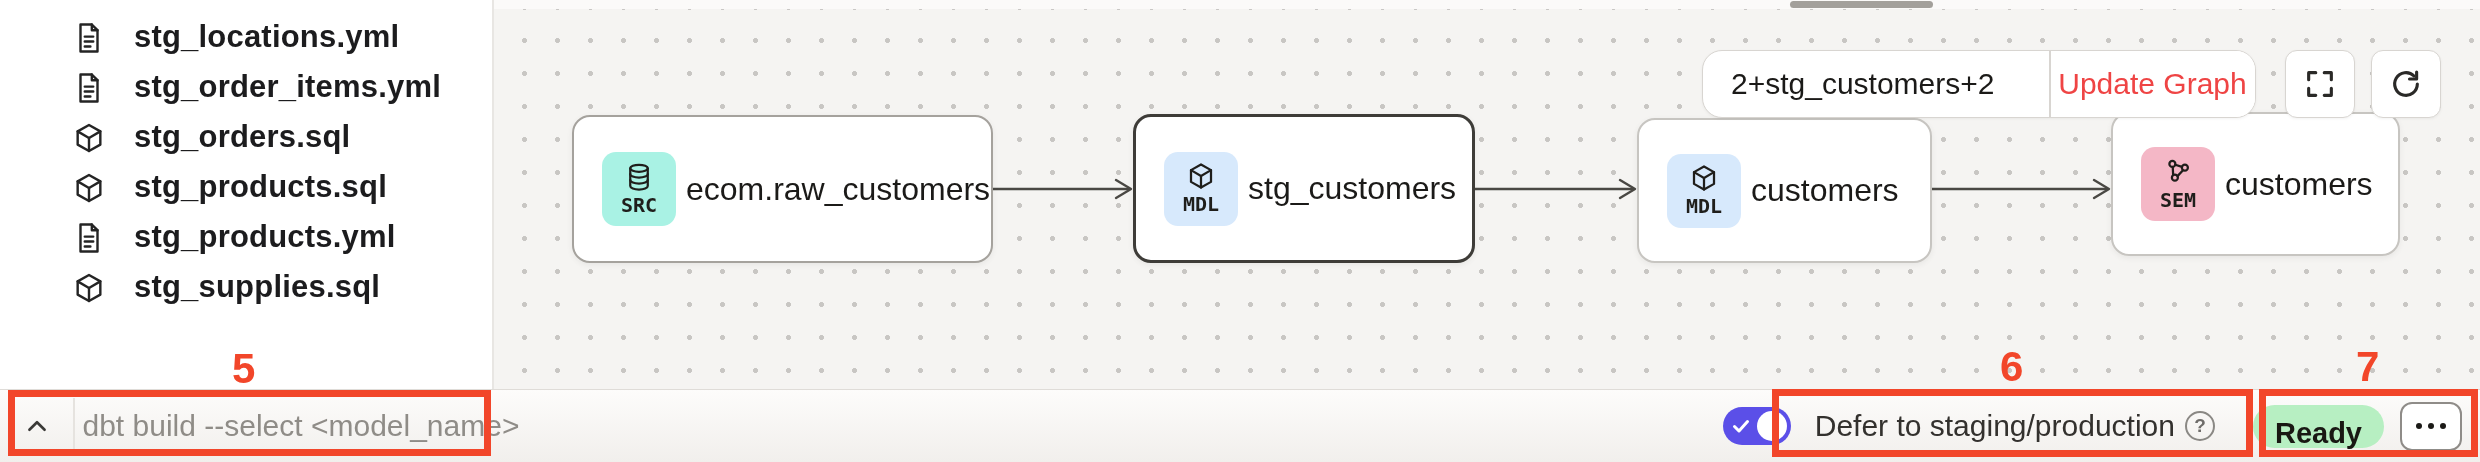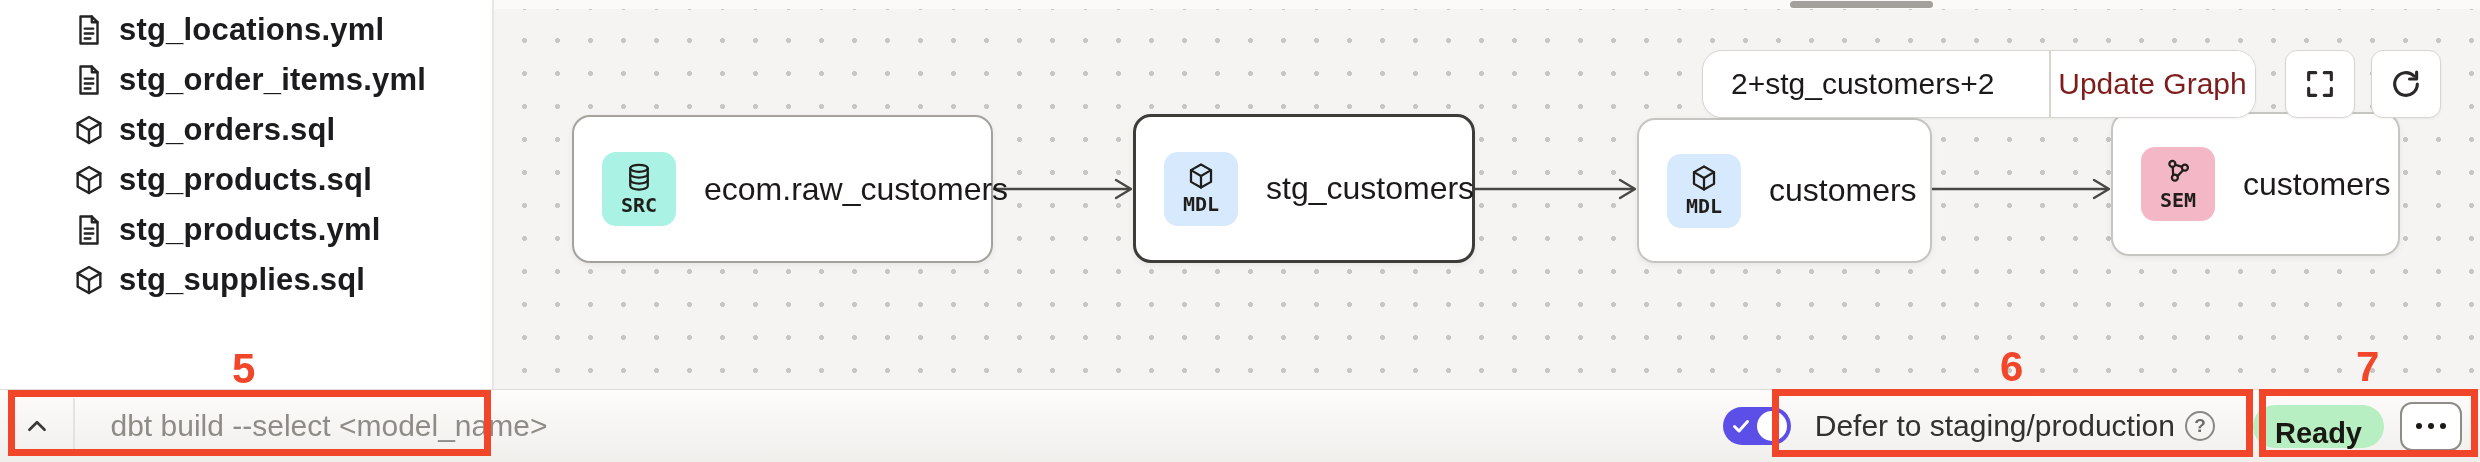--- a/index.html
+++ b/index.html
@@ -3,37 +3,37 @@
 <meta charset="utf-8">
 <style>
   * { margin:0; padding:0; box-sizing:border-box; }
   html,body { width:2480px; height:462px; }
   body { font-family:"Liberation Sans", sans-serif; background:#fff; }
   #root { position:relative; width:2480px; height:462px; overflow:hidden; background:#fff; }
 
   
   .sidebar { position:absolute; left:0; top:0; width:494px; height:389px;
              background:#ffffff; border-right:2px solid #E8E6E3; overflow:hidden; padding-top:5px; z-index:2; }
-  .file-row { display:flex; align-items:center; height:50px; padding-left:72px; gap:13px; cursor:pointer; }
+  .file-row { display:flex; align-items:flex-end; height:50px; padding-left:72px; gap:28px; cursor:pointer; }
   .file-row svg { width:34px; height:34px; flex:0 0 auto; stroke:#242424; stroke-width:1.7;
                   fill:none; stroke-linecap:round; stroke-linejoin:round; }
   .file-label { font-size:31px; font-weight:600; color:#1C1C1E; letter-spacing:0.2px; white-space:nowrap; }
 
   
   .canvas { position:absolute; left:494px; top:0; width:1986px; height:389px;
             background-color:#F5F4F2;
             background-image:radial-gradient(#C8C6C3 2.2px, transparent 2.8px);
             background-size:33px 33px; background-position:14px 24px; z-index:1; }
   .canvas-topstrip { position:absolute; left:0; top:0; width:100%; height:9px; background:#FBFAF9; }
   .hscrollbar { position:absolute; left:1296px; top:1px; width:143px; height:7px;
                 background:#A3A09B; border-radius:4px; }
 
   
   .node { position:absolute; background:#ffffff; border:2px solid #A5A29D; border-radius:18px;
-          display:flex; align-items:center; padding-left:28px; gap:28px;
+          display:flex; align-items:center; padding-left:28px; gap:10px;
           box-shadow:0 2px 6px rgba(0,0,0,0.06); cursor:pointer; }
   .node.selected { border:3.5px solid #3E3C38; }
   .node.light { border-color:#C7C5C1; }
   .badge { width:74px; height:74px; border-radius:14px; display:flex; flex-direction:column;
            align-items:center; justify-content:center; gap:1px; flex:0 0 auto; }
   .badge svg { width:30px; height:30px; stroke:#1F1E1B; stroke-width:1.8; fill:none;
                stroke-linecap:round; stroke-linejoin:round; }
   .badge-label { font-family:"DejaVu Sans Mono", monospace; font-size:20px; font-weight:bold; color:#1F1E1B; }
   .node-title { font-size:32px; font-weight:500; color:#1B1A18; white-space:nowrap; }
 
@@ -41,39 +41,39 @@
   .edge path { stroke:#4A4844; stroke-width:2.4; fill:none; stroke-linecap:round; stroke-linejoin:round; }
 
   
   .selector-group { position:absolute; left:1208px; top:50px; height:68px; display:flex; align-items:stretch;
                     background:#fff; border:1.5px solid #D8D5D1; border-radius:20px; overflow:hidden;
                     box-shadow:0 1px 3px rgba(0,0,0,0.05); z-index:6; }
   .selector-input { width:346px; border:none; outline:none; background:transparent;
                     font-family:"Liberation Sans", sans-serif; font-size:30px; color:#1B1A18; padding:0 0 0 28px; }
   .selector-divider { width:1.5px; background:#D8D5D1; }
   .update-graph-btn { width:204px; border:none; background:#fff; font-family:"Liberation Sans", sans-serif;
-                      font-size:30px; font-weight:500; color:#7f1d1d; cursor:pointer; }
+                      font-size:30px; font-weight:500; color:#ef4444; cursor:pointer; }
   .icon-btn { position:absolute; top:50px; width:70px; height:68px; background:#fff;
               border:1.5px solid #D8D5D1; border-radius:12px; display:flex; align-items:center;
               justify-content:center; cursor:pointer; box-shadow:0 1px 3px rgba(0,0,0,0.05); z-index:6; }
   .icon-btn svg { width:34px; height:34px; stroke:#2A2927; stroke-width:2.2; fill:none;
                   stroke-linecap:round; stroke-linejoin:round; }
   .btn-fullscreen { left:1791px; }
   .btn-refresh { left:1877px; }
 
   
   .bottom-bar { position:absolute; left:0; top:389px; width:2480px; height:73px;
                 background:linear-gradient(#FDFCFB, #F1EFEC); border-top:1.5px solid #DFDCD8;
                 display:flex; align-items:center; z-index:3; }
   .collapse-btn { width:73px; height:100%; display:flex; align-items:center; justify-content:center; cursor:pointer; }
   .collapse-btn svg { width:26px; height:26px; stroke:#3A3937; stroke-width:2.4; fill:none;
                       stroke-linecap:round; stroke-linejoin:round; }
   .bar-divider { width:1.5px; height:56px; background:#E6E3DF; }
   .command-input { flex:0 0 auto; width:560px; border:none; outline:none; background:transparent;
-                   font-family:"Liberation Sans", sans-serif; font-size:30px; color:#3A3937; padding-left:36px; }
+                   font-family:"Liberation Sans", sans-serif; font-size:30px; color:#3A3937; padding-left:8px; }
   .command-input::placeholder { color:#8F8C87; opacity:1; }
   .bar-right { margin-left:auto; display:flex; align-items:center; padding-right:18px; }
 
   .toggle { position:relative; width:68px; height:38px; border-radius:19px; background:#5B4FE8;
             flex:0 0 auto; cursor:pointer; }
   .toggle .knob { position:absolute; right:4px; top:4px; width:30px; height:30px; border-radius:50%; background:#fff; }
   .toggle svg { position:absolute; left:9px; top:10px; width:18px; height:18px; stroke:#fff;
                 stroke-width:3; fill:none; stroke-linecap:round; stroke-linejoin:round; }
   .defer-label { font-size:30px; color:#33312E; margin-left:24px; white-space:nowrap; }
   .help-icon { width:30px; height:30px; border:2px solid #8A8884; border-radius:50%; color:#6F6D6A;

